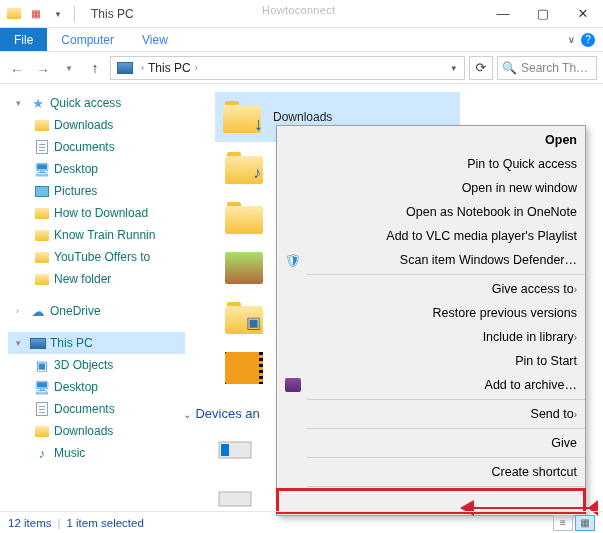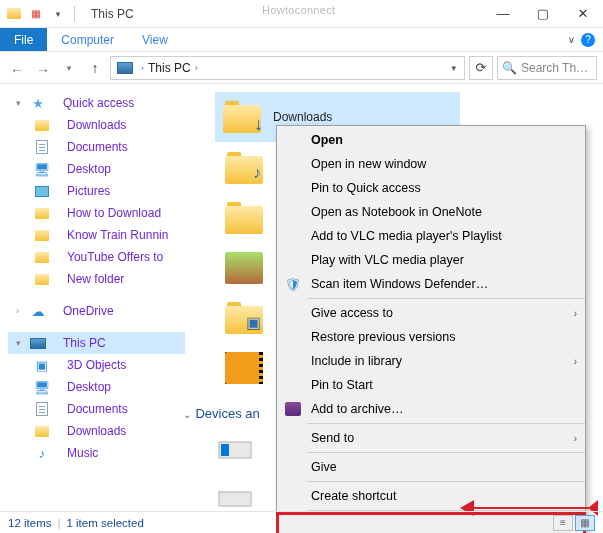--- a/index.html
+++ b/index.html
@@ -34,21 +34,21 @@
 .navbar .searchbox { width: 100px; height: 24px; border: 1px solid #cfcfcf; display: flex; align-items: center; padding: 0 4px; color: #888; gap: 4px; }
 .navbar .searchbox .sicon { font-size: 12px; color: #888; }
 
 
 .main { display: flex; height: 430px; }
 .tree { width: 185px; padding: 8px 0 0 8px; overflow: hidden; }
 .tree .node { display: flex; align-items: center; height: 22px; gap: 4px; padding-left: 8px; }
 .tree .node.child { padding-left: 26px; }
 .tree .node .chv { width: 10px; font-size: 9px; color: #888; }
 .tree .node .ic { width: 16px; height: 16px; display: flex; align-items: center; justify-content: center; font-size: 13px; }
-.tree .node .lab { color: #6d28d9; white-space: nowrap; overflow: hidden; margin-left: 13px; }
+.tree .node .lab { color: #0f766e; white-space: nowrap; overflow: hidden; }
 .tree .node.selected { background: #cde8ff; }
 .tree .spacer { height: 10px; }
 
 .content { flex: 1; position: relative; padding-top: 8px; }
 .sel-folder { position: absolute; left: 30px; top: 8px; width: 245px; height: 50px; background: #cde8ff; display: flex; align-items: center; gap: 12px; padding-left: 8px; }
 .folder-big { width: 38px; height: 32px; position: relative; }
 .folder-big .body { position: absolute; inset: 4px 0 0 0; background: linear-gradient(#ffe9a8,#f5c23b); border-radius: 2px; }
 .folder-big .tab { position: absolute; left: 2px; top: 0; width: 14px; height: 6px; background: #f5c23b; border-radius: 2px 2px 0 0; }
 .folder-big .arrow { position: absolute; right: -2px; bottom: -2px; color: #0a63b0; font-size: 18px; font-weight: bold; }
 .sel-folder .flab { color: #222; }
@@ -64,21 +64,21 @@
 .stack .thumb.vid::before { left: 0; } .stack .thumb.vid::after { right: 0; }
 
 .section-head { position: absolute; left: -2px; top: 322px; color: #16499a; font-size: 13px; }
 .section-head .car { color: #666; font-size: 10px; margin-right: 4px; }
 .drive-row { position: absolute; left: 30px; display: flex; align-items: center; gap: 12px; }
 .drive-row .dic { width: 40px; height: 30px; display: flex; align-items: center; justify-content: center; }
 .drive-row.r1 { top: 350px; } .drive-row.r2 { top: 398px; }
 
 
 .ctx { position: absolute; left: 276px; top: 125px; width: 310px; background: #f0f0f0; border: 1px solid #a0a0a0; box-shadow: 3px 3px 6px rgba(0,0,0,.25); padding: 2px 0; font-size: 12.5px; }
-.ctx .row { height: 24px; display: flex; align-items: center; padding: 0 8px 0 4px; }
+.ctx .row { height: 24px; display: flex; align-items: center; padding: 0 8px 0 4px; text-align: right; }
 .ctx .ic { width: 24px; height: 20px; display: flex; align-items: center; justify-content: center; }
 .ctx .lab { flex: 1; padding-left: 6px; color: #000; }
 .ctx .sub { color: #555; font-size: 10px; }
 .ctx hr { border: none; border-top: 1px solid #d0d0d0; margin: 2px 0 2px 30px; }
 .ctx .hl { outline: 3px solid #d9202a; outline-offset: -2px; }
 
 
 .statusbar { position: absolute; left: 0; bottom: 0; right: 0; height: 22px; border-top: 1px solid #e5e5e5; display: flex; align-items: center; padding: 0 8px; font-size: 11.5px; color: #16499a; }
 .statusbar .sep { color: #bbb; padding: 0 6px; }
 .statusbar .viewbtns { margin-left: auto; display: flex; gap: 2px; }
@@ -301,37 +301,33 @@
   </div>
 </div>
 
 <div class="ctx">
   <div class="row">
       <span class="ic"></span>
       <span class="lab" style="font-weight:600;">Open</span>
     </div>
   <div class="row">
       <span class="ic"></span>
+      <span class="lab">Pin to Quick access</span>
+    </div>
+  <div class="row">
+      <span class="ic"></span>
       <span class="lab">Open in new window</span>
     </div>
   <div class="row">
       <span class="ic"></span>
-      <span class="lab">Pin to Quick access</span>
-    </div>
-  <div class="row">
-      <span class="ic"></span>
       <span class="lab">Open as Notebook in OneNote</span>
     </div>
   <div class="row">
       <span class="ic"></span>
       <span class="lab">Add to VLC media player's Playlist</span>
-    </div>
-  <div class="row">
-      <span class="ic"></span>
-      <span class="lab">Play with VLC media player</span>
     </div>
   <div class="row">
       <span class="ic ic-shield">🛡</span>
       <span class="lab">Scan item Windows Defender…</span>
     </div>
   <hr>
   <div class="row">
       <span class="ic"></span>
       <span class="lab">Give access to</span>
       <span class="sub">›</span>

